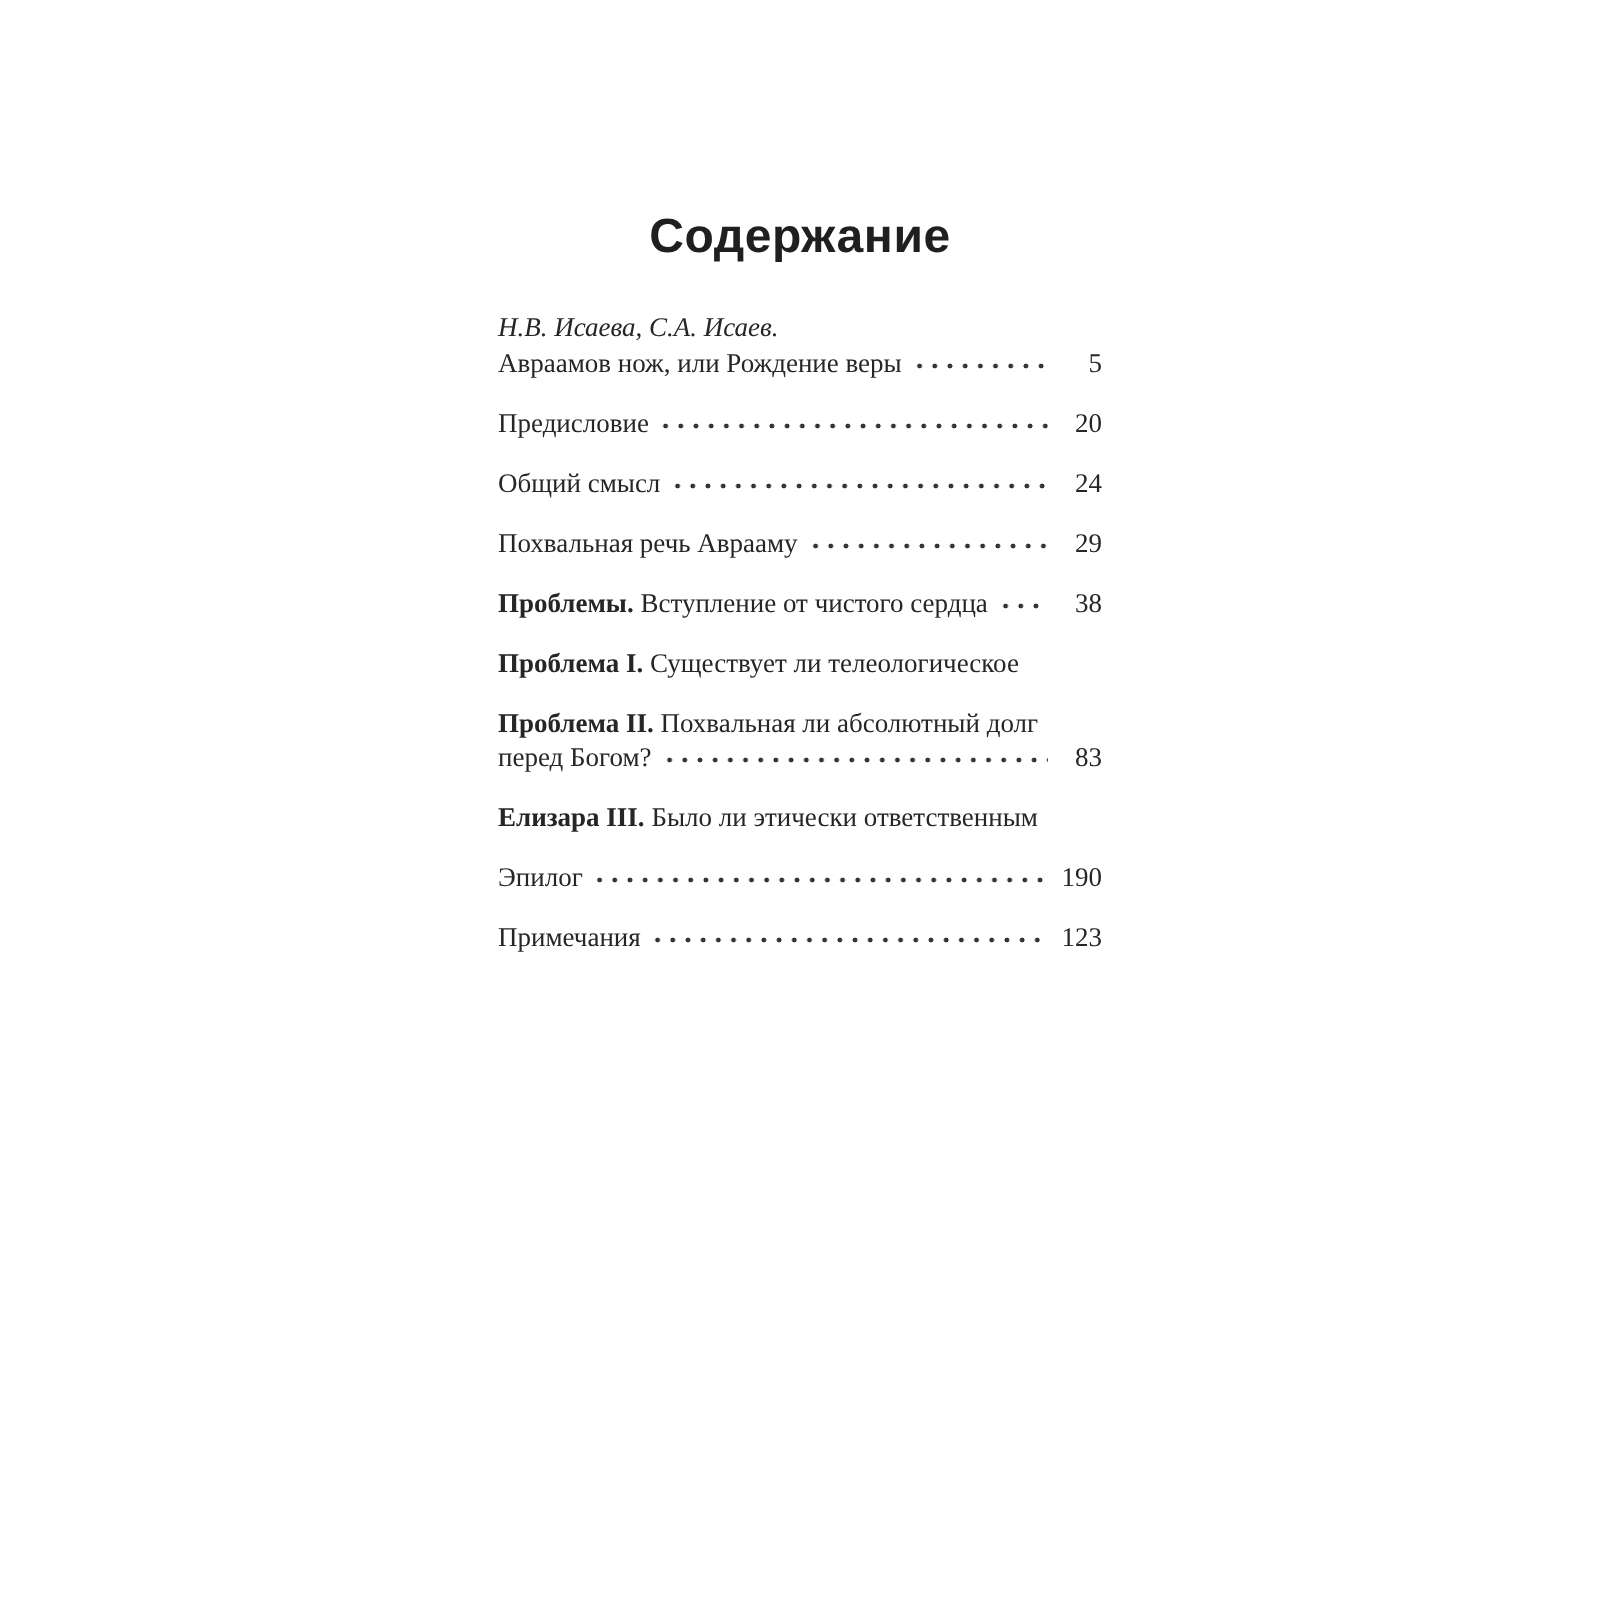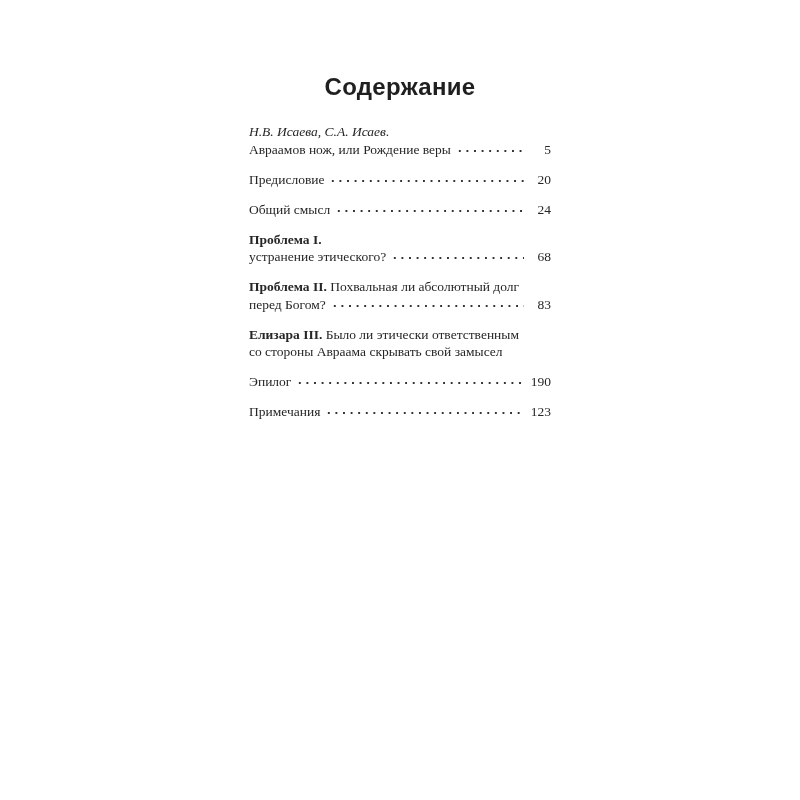--- a/index.html
+++ b/index.html
@@ -10,21 +10,21 @@
   body {
     width: 800px;
     height: 800px;
     overflow: hidden;
     font-family: "Liberation Serif", serif;
     color: #262626;
   }
   .page {
     width: 302px;
     margin: 0 auto;
-    padding-top: 72px;
+    padding-top: 104px;
     box-sizing: content-box;
   }
   .toc-title {
     font-family: "Liberation Sans", sans-serif;
     font-weight: 700;
     font-size: 24px;
     line-height: 29px;
     letter-spacing: 0.3px;
     color: #1f1f1f;
     text-align: center;
@@ -94,46 +94,54 @@
       </div>
       <div class="toc-entry">
         <div class="toc-line">
           <span class="txt">Общий смысл</span>
           <span class="leader"></span>
           <span class="page-num">24</span>
         </div>
       </div>
       <div class="toc-entry">
         <div class="toc-line">
+          <span class="txt">Похвальная речь Аврааму</span>
+          <span class="leader"></span>
+          <span class="page-num">29</span>
+        </div>
+      </div>
+      <div class="toc-entry">
+        <div class="toc-line">
+          <span class="bold">Проблемы.</span>
+          <span class="txt"> Вступление от чистого сердца</span>
+          <span class="leader"></span>
+          <span class="page-num">38</span>
+        </div>
+      </div>
+      <div class="toc-entry">
+        <div class="toc-line">
           <span class="bold">Проблема I.</span>
-        </div>
-        <div class="toc-line">
-          <span class="txt">устранение этического?</span>
-          <span class="leader"></span>
-          <span class="page-num">68</span>
+          <span class="txt"> Существует ли телеологическое</span>
         </div>
       </div>
       <div class="toc-entry">
         <div class="toc-line">
           <span class="bold">Проблема II.</span>
           <span class="txt"> Похвальная ли абсолютный долг</span>
         </div>
         <div class="toc-line">
           <span class="txt">перед Богом?</span>
           <span class="leader"></span>
           <span class="page-num">83</span>
         </div>
       </div>
       <div class="toc-entry">
         <div class="toc-line">
           <span class="bold">Елизара III.</span>
           <span class="txt"> Было ли этически ответственным</span>
-        </div>
-        <div class="toc-line">
-          <span class="txt">со стороны Авраама скрывать свой замысел</span>
         </div>
       </div>
       <div class="toc-entry">
         <div class="toc-line">
           <span class="txt">Эпилог</span>
           <span class="leader"></span>
           <span class="page-num">190</span>
         </div>
       </div>
       <div class="toc-entry">

